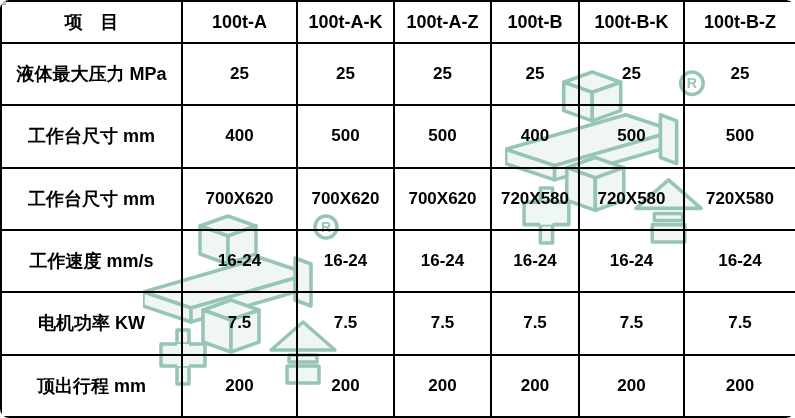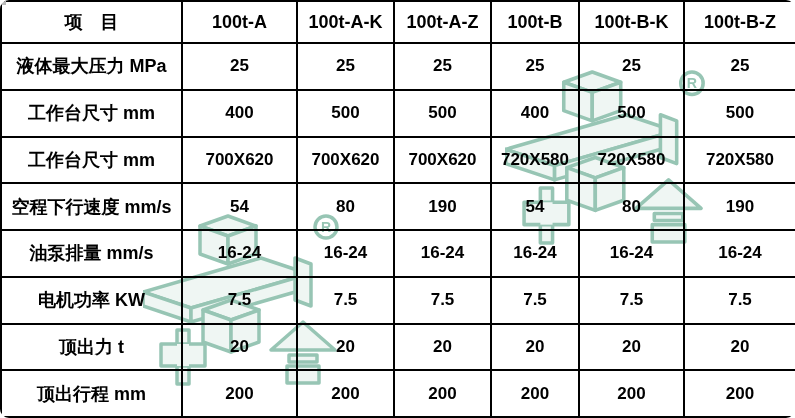--- a/index.html
+++ b/index.html
@@ -147,56 +147,38 @@
         <tr>
           <td class="label-cell">工作台尺寸 mm</td>
           <td class="value-cell">700X620</td>
           <td class="value-cell">700X620</td>
           <td class="value-cell">700X620</td>
           <td class="value-cell">720X580</td>
           <td class="value-cell">720X580</td>
           <td class="value-cell">720X580</td>
         </tr>
         <tr>
-          <td class="label-cell">空程下行速度 mm/s</td>
-          <td class="value-cell">54</td>
-          <td class="value-cell">80</td>
-          <td class="value-cell">190</td>
-          <td class="value-cell">54</td>
-          <td class="value-cell">80</td>
-          <td class="value-cell">190</td>
-        </tr>
-        <tr>
-          <td class="label-cell">油泵排量 mm/s</td>
+          <td class="label-cell">工作速度 mm/s</td>
           <td class="value-cell">16-24</td>
           <td class="value-cell">16-24</td>
           <td class="value-cell">16-24</td>
           <td class="value-cell">16-24</td>
           <td class="value-cell">16-24</td>
           <td class="value-cell">16-24</td>
         </tr>
         <tr>
           <td class="label-cell">电机功率 KW</td>
           <td class="value-cell">7.5</td>
           <td class="value-cell">7.5</td>
           <td class="value-cell">7.5</td>
           <td class="value-cell">7.5</td>
           <td class="value-cell">7.5</td>
           <td class="value-cell">7.5</td>
         </tr>
         <tr>
-          <td class="label-cell">顶出力 t</td>
-          <td class="value-cell">20</td>
-          <td class="value-cell">20</td>
-          <td class="value-cell">20</td>
-          <td class="value-cell">20</td>
-          <td class="value-cell">20</td>
-          <td class="value-cell">20</td>
-        </tr>
-        <tr>
           <td class="label-cell">顶出行程 mm</td>
           <td class="value-cell">200</td>
           <td class="value-cell">200</td>
           <td class="value-cell">200</td>
           <td class="value-cell">200</td>
           <td class="value-cell">200</td>
           <td class="value-cell">200</td>
         </tr>
       </tbody>
   </table>

